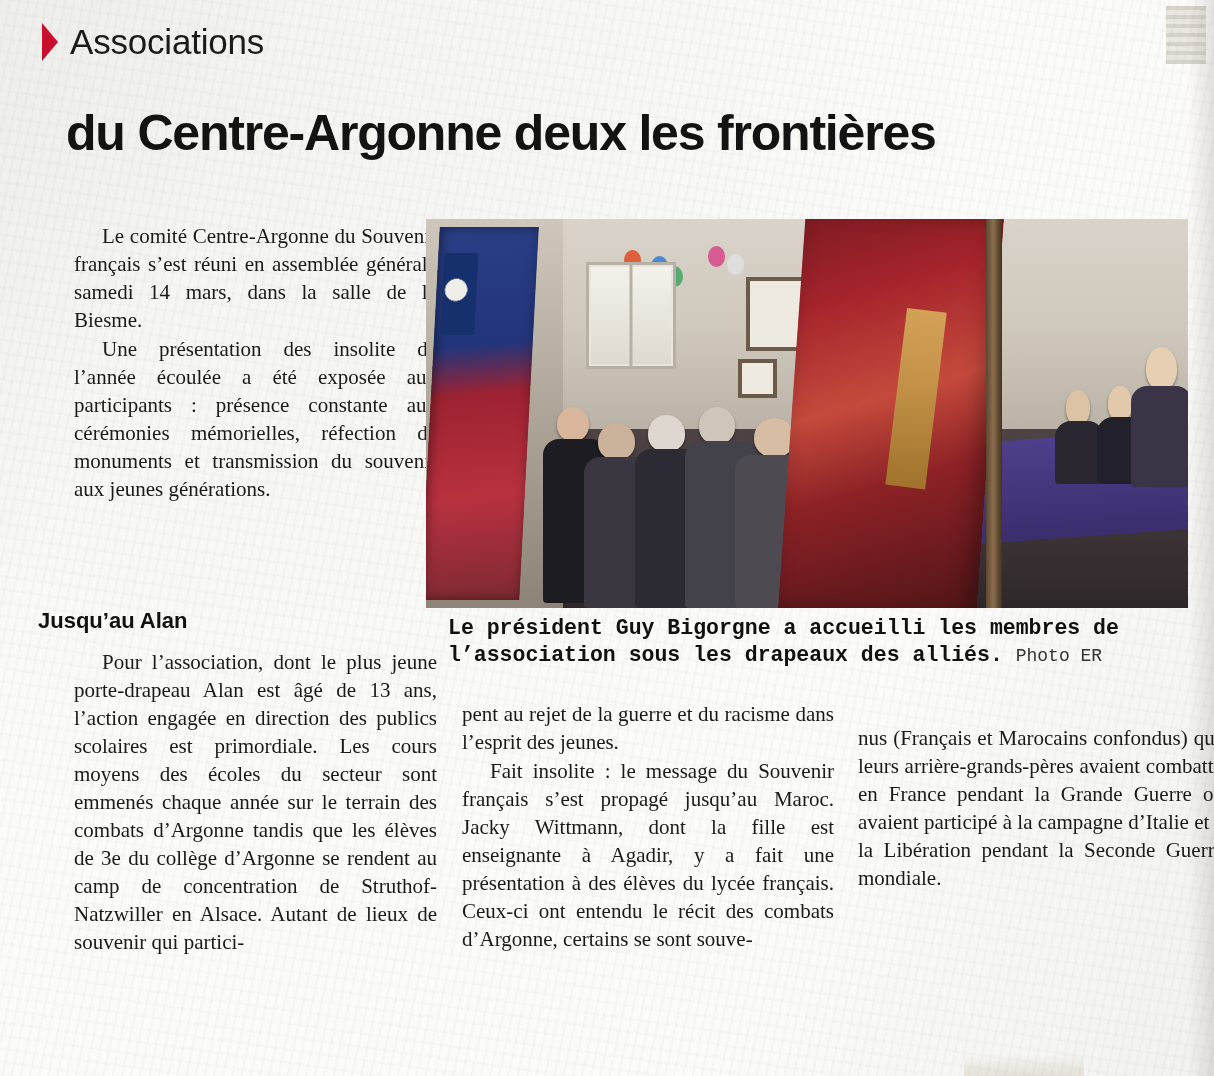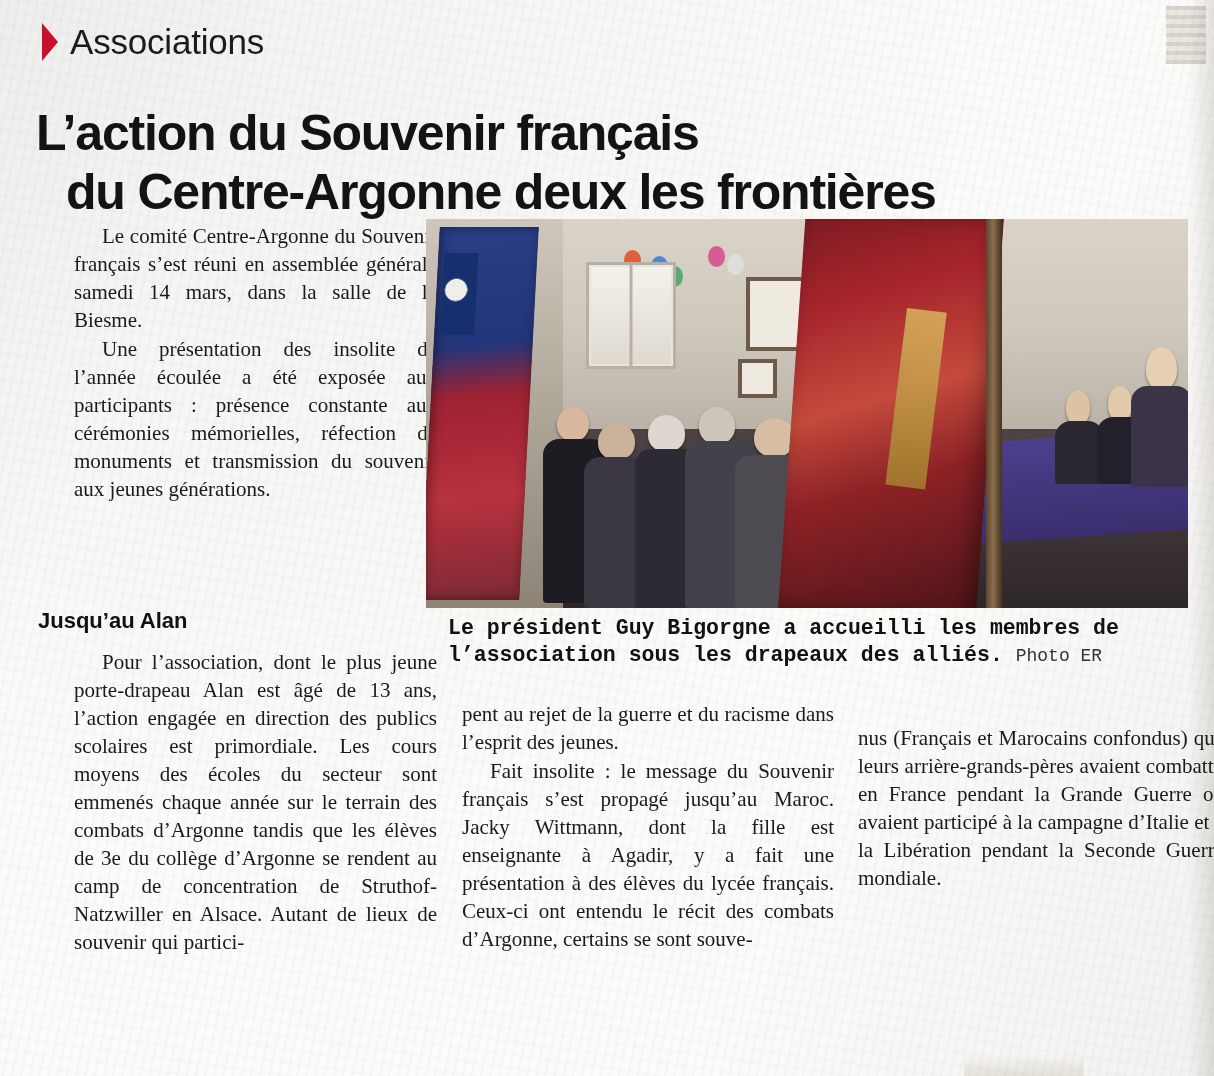--- a/index.html
+++ b/index.html
@@ -306,21 +306,20 @@
 
 <div class="page">
   <div class="content">
 
     <div class="kicker-row">
       <div class="kicker-arrow"></div>
       <div class="kicker-section">Associations</div>
     </div>
 
     <h1 class="headline">
-      <span class="l1">L’action du Souvenir français</span>
       <span class="l2">du Centre-Argonne deux les frontières</span>
     </h1>
 
     <div class="col" id="col1">
       <p>Le comité Centre-Argonne du Souvenir français s’est réuni en assemblée générale samedi 14 mars, dans la salle de la Biesme.</p>
       <p>Une présentation des insolite de l’année écoulée a été exposée aux participants : présence constante aux cérémonies mémorielles, réfection de monuments et transmission du souvenir aux jeunes générations.</p>
     </div>
 
     <div class="subhead">Jusqu’au Alan</div>
 

